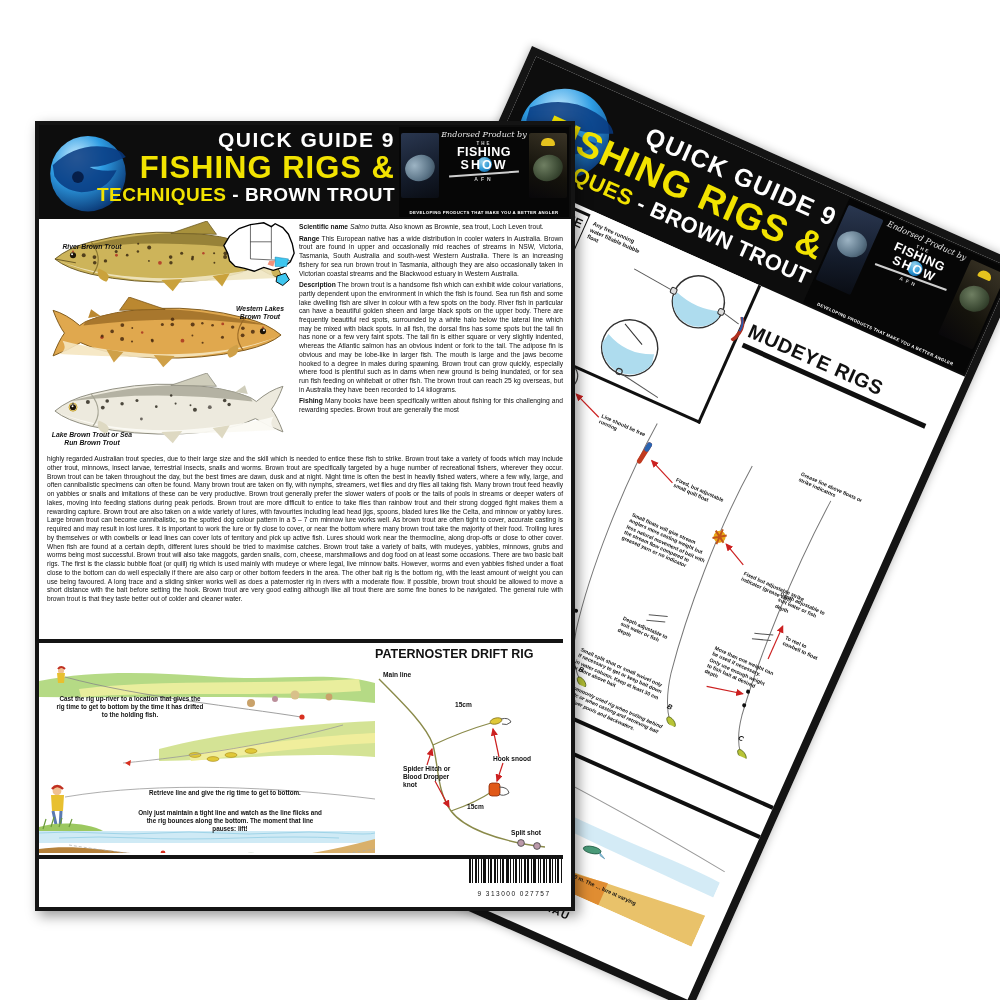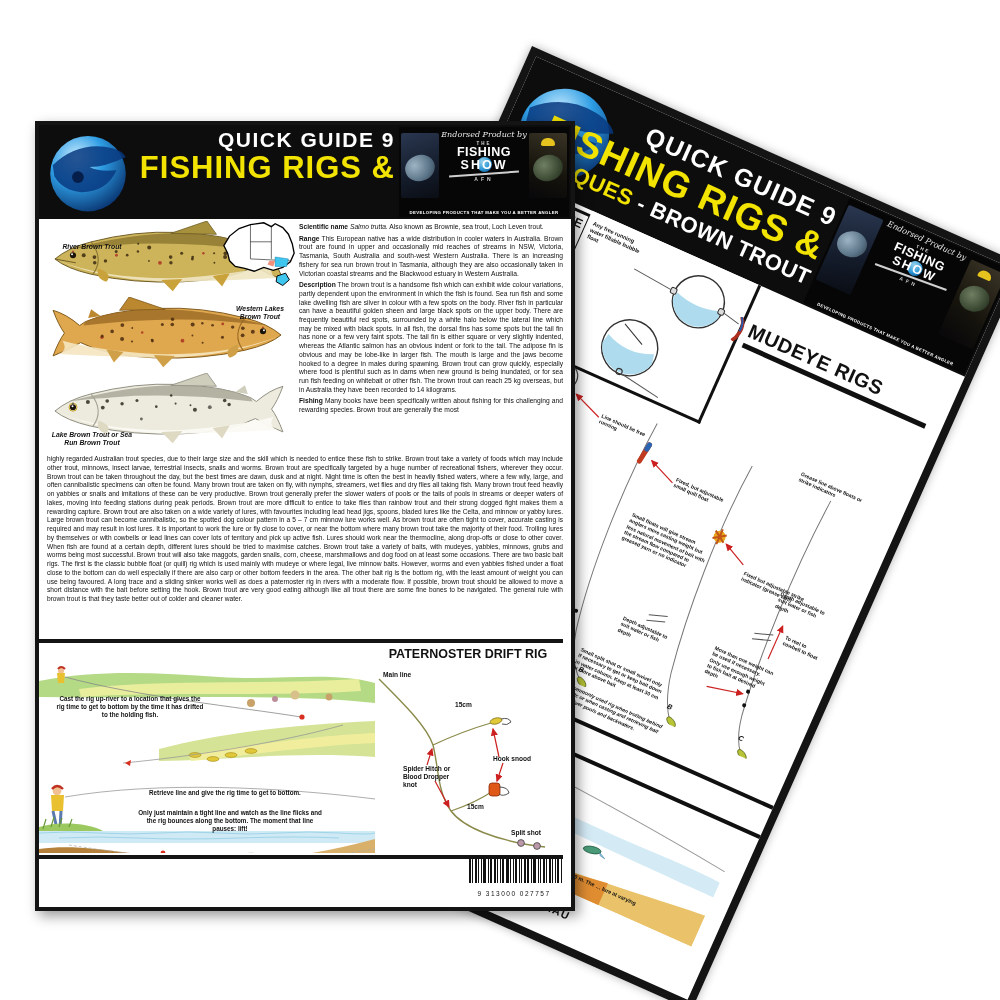--- a/index.html
+++ b/index.html
@@ -58,21 +58,21 @@
   .aus-map{position:absolute;left:172px;top:-2px;width:88px;height:76px;z-index:3;}
   .text-col{position:absolute;left:260px;top:4px;width:264px;font-size:6.7px;line-height:1.3;text-align:justify;}
   .text-col p{margin:0 0 3px 0;}
   .lead{font-weight:bold;}
   .sci{font-style:italic;}
   .fishing-full{position:absolute;left:8px;top:236px;width:516px;font-size:6.6px;line-height:1.33;text-align:justify;}
   .drift-box{position:absolute;left:0px;top:420px;width:524px;height:212px;border-top:4px solid #141414;border-bottom:4px solid #141414;}
   .drift-left{position:absolute;left:0;top:0;width:336px;height:100%;}
   .drift-title{position:absolute;left:30px;top:2px;width:300px;text-align:center;font-size:14px;font-weight:800;letter-spacing:.5px;}
   .pater{position:absolute;right:2px;top:0;width:186px;height:100%;}
-  .pater-title{position:absolute;left:0;top:4px;width:100%;text-align:center;font-size:12.5px;font-weight:800;}
+  .pater-title{position:absolute;left:0;top:4px;width:100%;text-align:left;font-size:12.5px;font-weight:800;}
   .note{position:absolute;font-size:6.3px;font-weight:bold;line-height:1.3;text-align:center;color:#111;}
   .plbl{position:absolute;font-size:6.6px;font-weight:bold;line-height:1.25;color:#111;}
   .barcode-wrap{position:absolute;right:6px;top:640px;width:102px;text-align:center;}
   .bc-num{font-size:6.5px;letter-spacing:1.5px;margin-top:0px;}
 
   
   .bbody{position:relative;width:100%;height:666px;}
   .panel{position:absolute;background:#fff;border:3px solid #101010;}
   .p-couta{left:2px;top:4px;width:108px;height:168px;}
   .p-spider{left:2px;top:176px;width:108px;height:130px;}
@@ -308,20 +308,24 @@
               <stop offset="100%" stop-color="#072f6b"></stop>
         </radialGradient>
           </defs>
         <circle cx="50" cy="52" r="45" fill="url(#fg1)"></circle>
         <path d="M8 42 Q35 16 70 20 Q90 23 95 32 Q70 44 52 44 Q62 50 84 48 Q72 74 42 74 Q20 72 10 55 Z" fill="#083a80" opacity=".85"></path>
         <circle cx="38" cy="56" r="7" fill="#061f4a"></circle>
       </svg>
       <div class="hdr-titles">
         <div class="h-guide">QUICK GUIDE 9</div>
         <div class="h-title">FISHING RIGS &amp;</div>
+        <div class="h-sub">
+          <span class="yel">TECHNIQUES</span>
+          <span class="wht">- BROWN TROUT</span>
+        </div>
       </div>
       <div class="endorse">
         <div class="ph ph-l">
             <div class="fishshape"></div>
           </div>
         <div class="ph ph-r">
             <div class="cap"></div>
             <div class="fishshape"></div>
           </div>
         <div class="endorse-mid">

